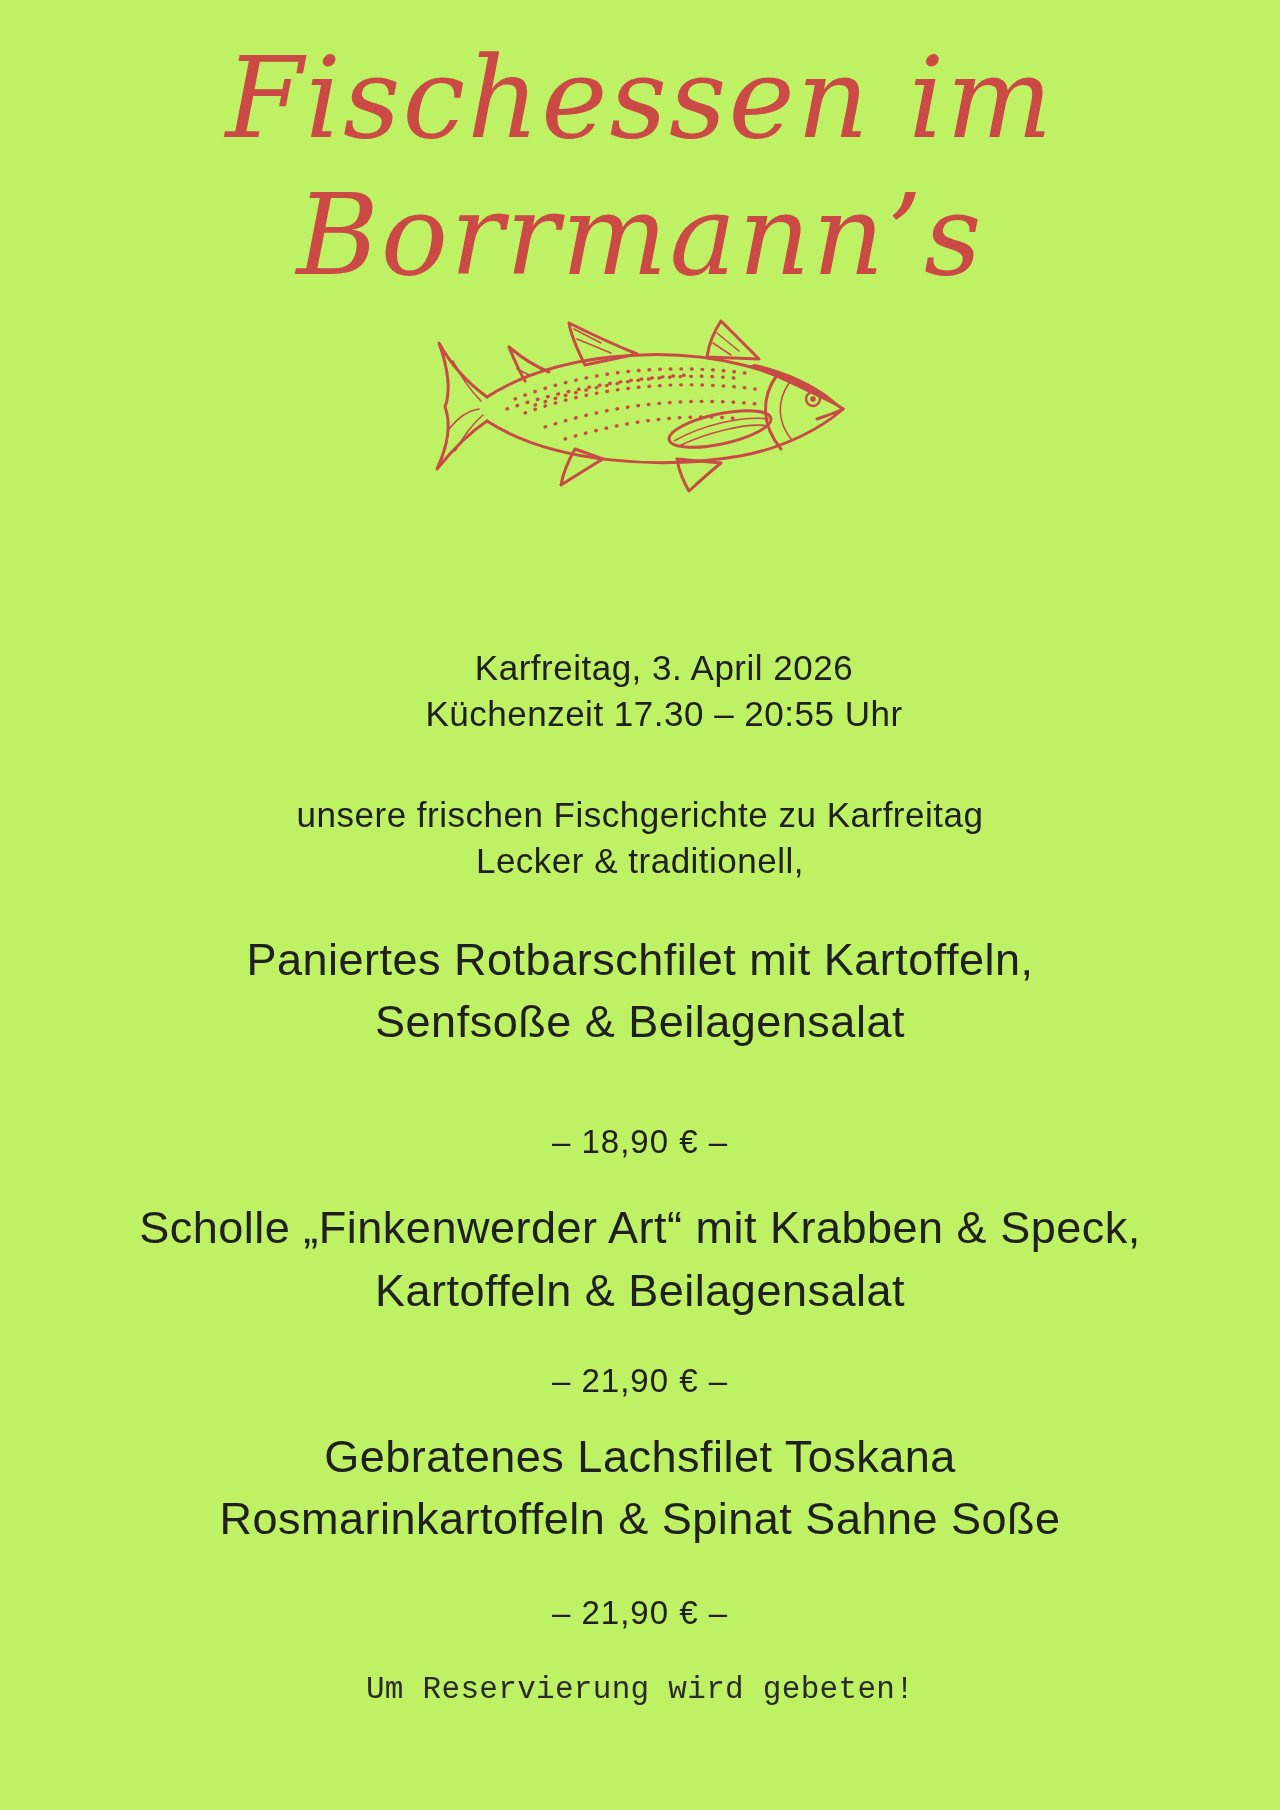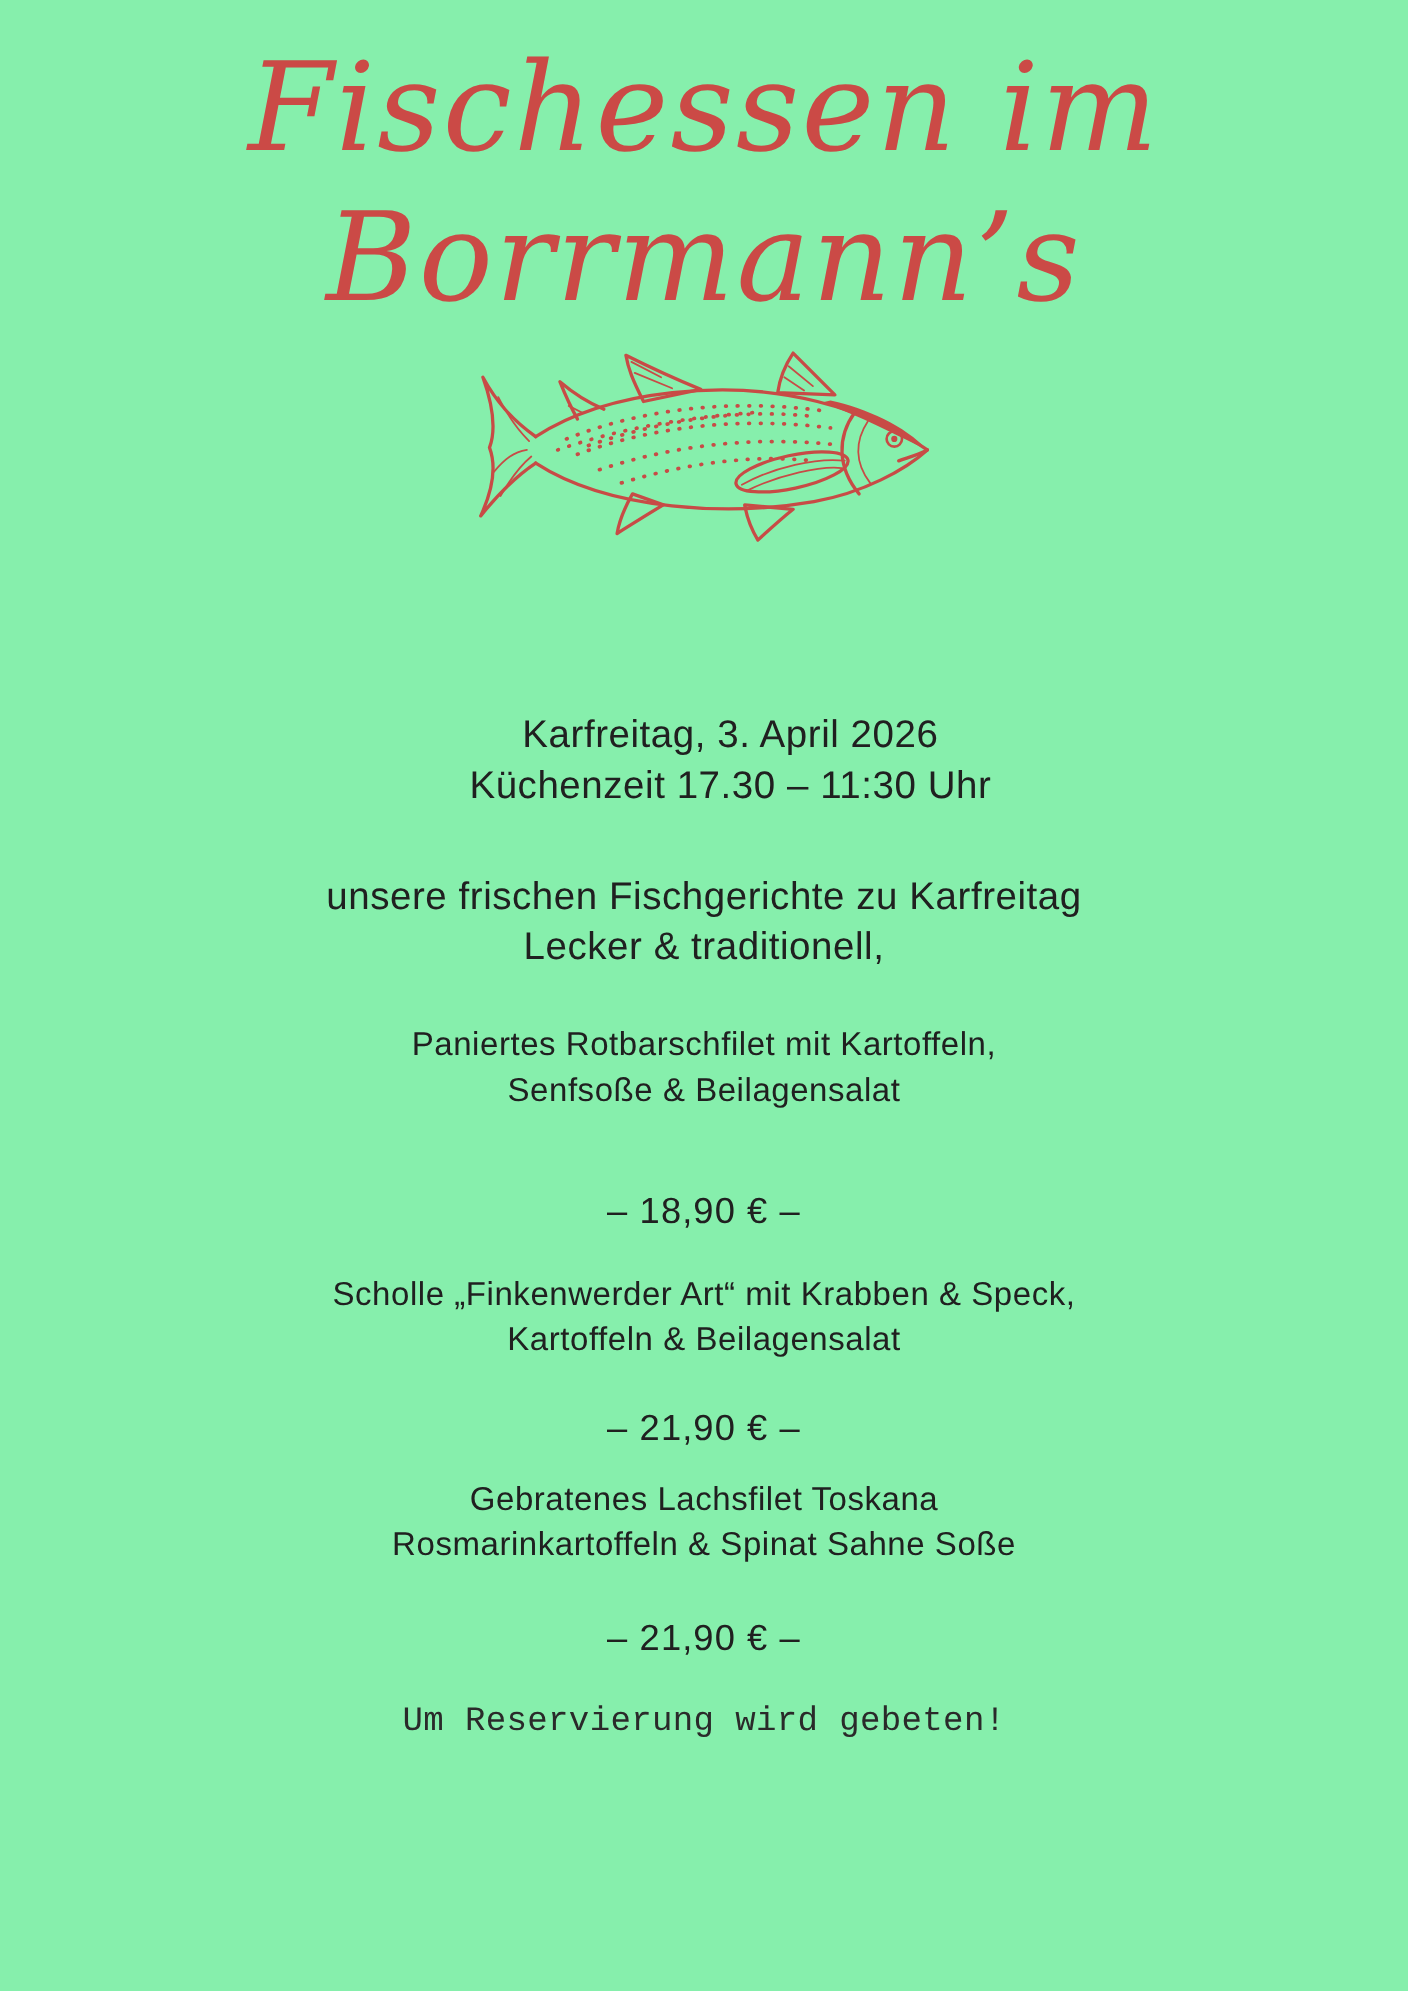--- a/index.html
+++ b/index.html
@@ -1,20 +1,20 @@
 <!DOCTYPE html>
 <html><head>
 <meta charset="utf-8">
 <style>
   html,body{margin:0;padding:0;background:#b9b9b9;}
   .page{
     position:relative;
     width:1280px;height:1810px;
     margin:0 auto;
-    background:#86efac;
+    background:#bef264;
     overflow:hidden;
     font-family:"Liberation Sans", sans-serif;
     color:#1e1e1e;
     text-align:center;
   }
   .title-block{padding-top:30px;}
   .title-line{
     font-family:"DejaVu Serif", serif;
     font-style:italic;
     font-weight:400;
@@ -27,21 +27,21 @@
   .fish-wrap{margin-top:6px;height:190px;}
   .fish-wrap svg{width:440px;height:190px;}
   .date-block{margin-top:146px;padding-left:48px;}
   .body-line{
     font-size:35px;
     line-height:1.3;
     letter-spacing:0.5px;
     color:#202020;
   }
   .intro-block{margin-top:56px;}
-  .menu-item .body-line{font-size:30px;line-height:1.38;}
+  .menu-item .body-line{font-size:45px;line-height:1.38;}
   .item-1{margin-top:46px;}
   .price{font-size:33px;letter-spacing:1px;color:#202020;}
   .price-1{margin-top:70px;}
   .item-2{margin-top:36px;}
   .price-2{margin-top:40px;}
   .item-3{margin-top:26px;}
   .price-3{margin-top:44px;}
   .footer-note{
     margin-top:40px;
     font-family:Liberation Mono, monospace;
@@ -109,21 +109,21 @@
           <path d="M140,130 C200,112 258,104 316,110"></path>
           <path d="M82,100 C140,80 200,70 262,66"></path>
           <path d="M110,96 C180,72 252,62 318,70"></path>
         </g>
       </g>
     </svg>
   </div>
 
   <div class="date-block">
     <div class="body-line">Karfreitag, 3. April 2026</div>
-    <div class="body-line">Küchenzeit 17.30 – 11:30 Uhr</div>
+    <div class="body-line">Küchenzeit 17.30 – 20:55 Uhr</div>
   </div>
 
   <div class="intro-block">
     <div class="body-line">unsere frischen Fischgerichte zu Karfreitag</div>
     <div class="body-line">Lecker &amp; traditionell,</div>
   </div>
 
   <div class="menu-item item-1">
     <div class="body-line">Paniertes Rotbarschfilet mit Kartoffeln,</div>
     <div class="body-line">Senfsoße &amp; Beilagensalat</div>

